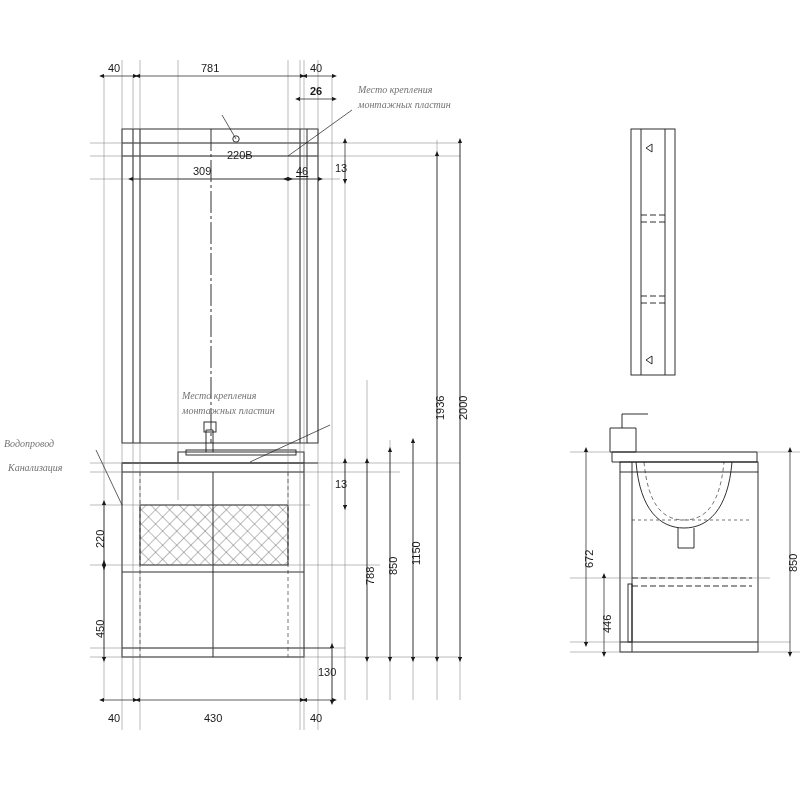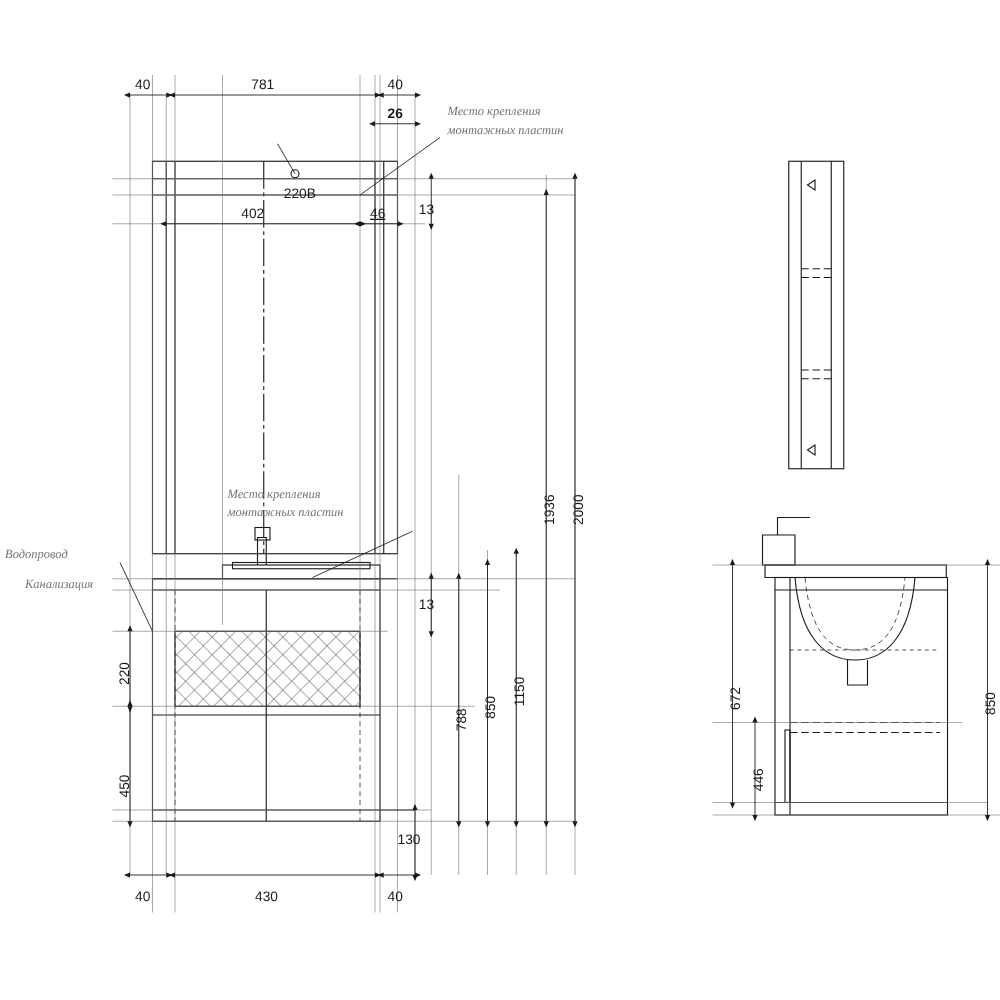--- a/index.html
+++ b/index.html
@@ -218,30 +218,30 @@
   </svg>
 
   <div class="calloutlabel" style="left:358px; top:82px;">Место крепления
 монтажных пластин</div>
 
   <div class="calloutlabel" style="left:182px; top:388px;">Место крепления
 монтажных пластин</div>
 
   <div class="calloutlabel" style="left:4px; top:436px;">Водопровод</div>
 
-  <div class="calloutlabel" style="left:20px; top:460px;text-align:center;">Канализация</div>
+  <div class="calloutlabel" style="left:8px; top:460px;text-align:center;">Канализация</div>
 
   <div class="smalllabel" style="left:227px; top:103px; font-weight:400;margin-top:46px;">220В</div>
 
   <div class="dimtext" style="left:108px; top:62px;">40</div>
   <div class="dimtext" style="left:201px; top:62px;">781</div>
   <div class="dimtext" style="left:310px; top:62px;">40</div>
   <div class="dimtext" style="left:310px; top:85px;font-weight:bold;">26</div>
 
-  <div class="dimtext" style="left:193px; top:165px;">402</div>
+  <div class="dimtext" style="left:193px; top:165px;">309</div>
   <div class="dimtext" style="left:296px; top:165px;text-decoration:underline;">46</div>
   <div class="dimtext" style="left:335px; top:162px;">13</div>
 
   <div class="dimtext vert" style="left:434px; top:420px;">1936</div>
   <div class="dimtext vert" style="left:457px; top:420px;">2000</div>
   <div class="dimtext vert" style="left:410px; top:565px;">1150</div>
   <div class="dimtext vert" style="left:387px; top:575px;">850</div>
   <div class="dimtext vert" style="left:364px; top:585px;">788</div>
   <div class="dimtext" style="left:335px; top:478px;">13</div>
   <div class="dimtext" style="left:318px; top:666px;">130</div>

